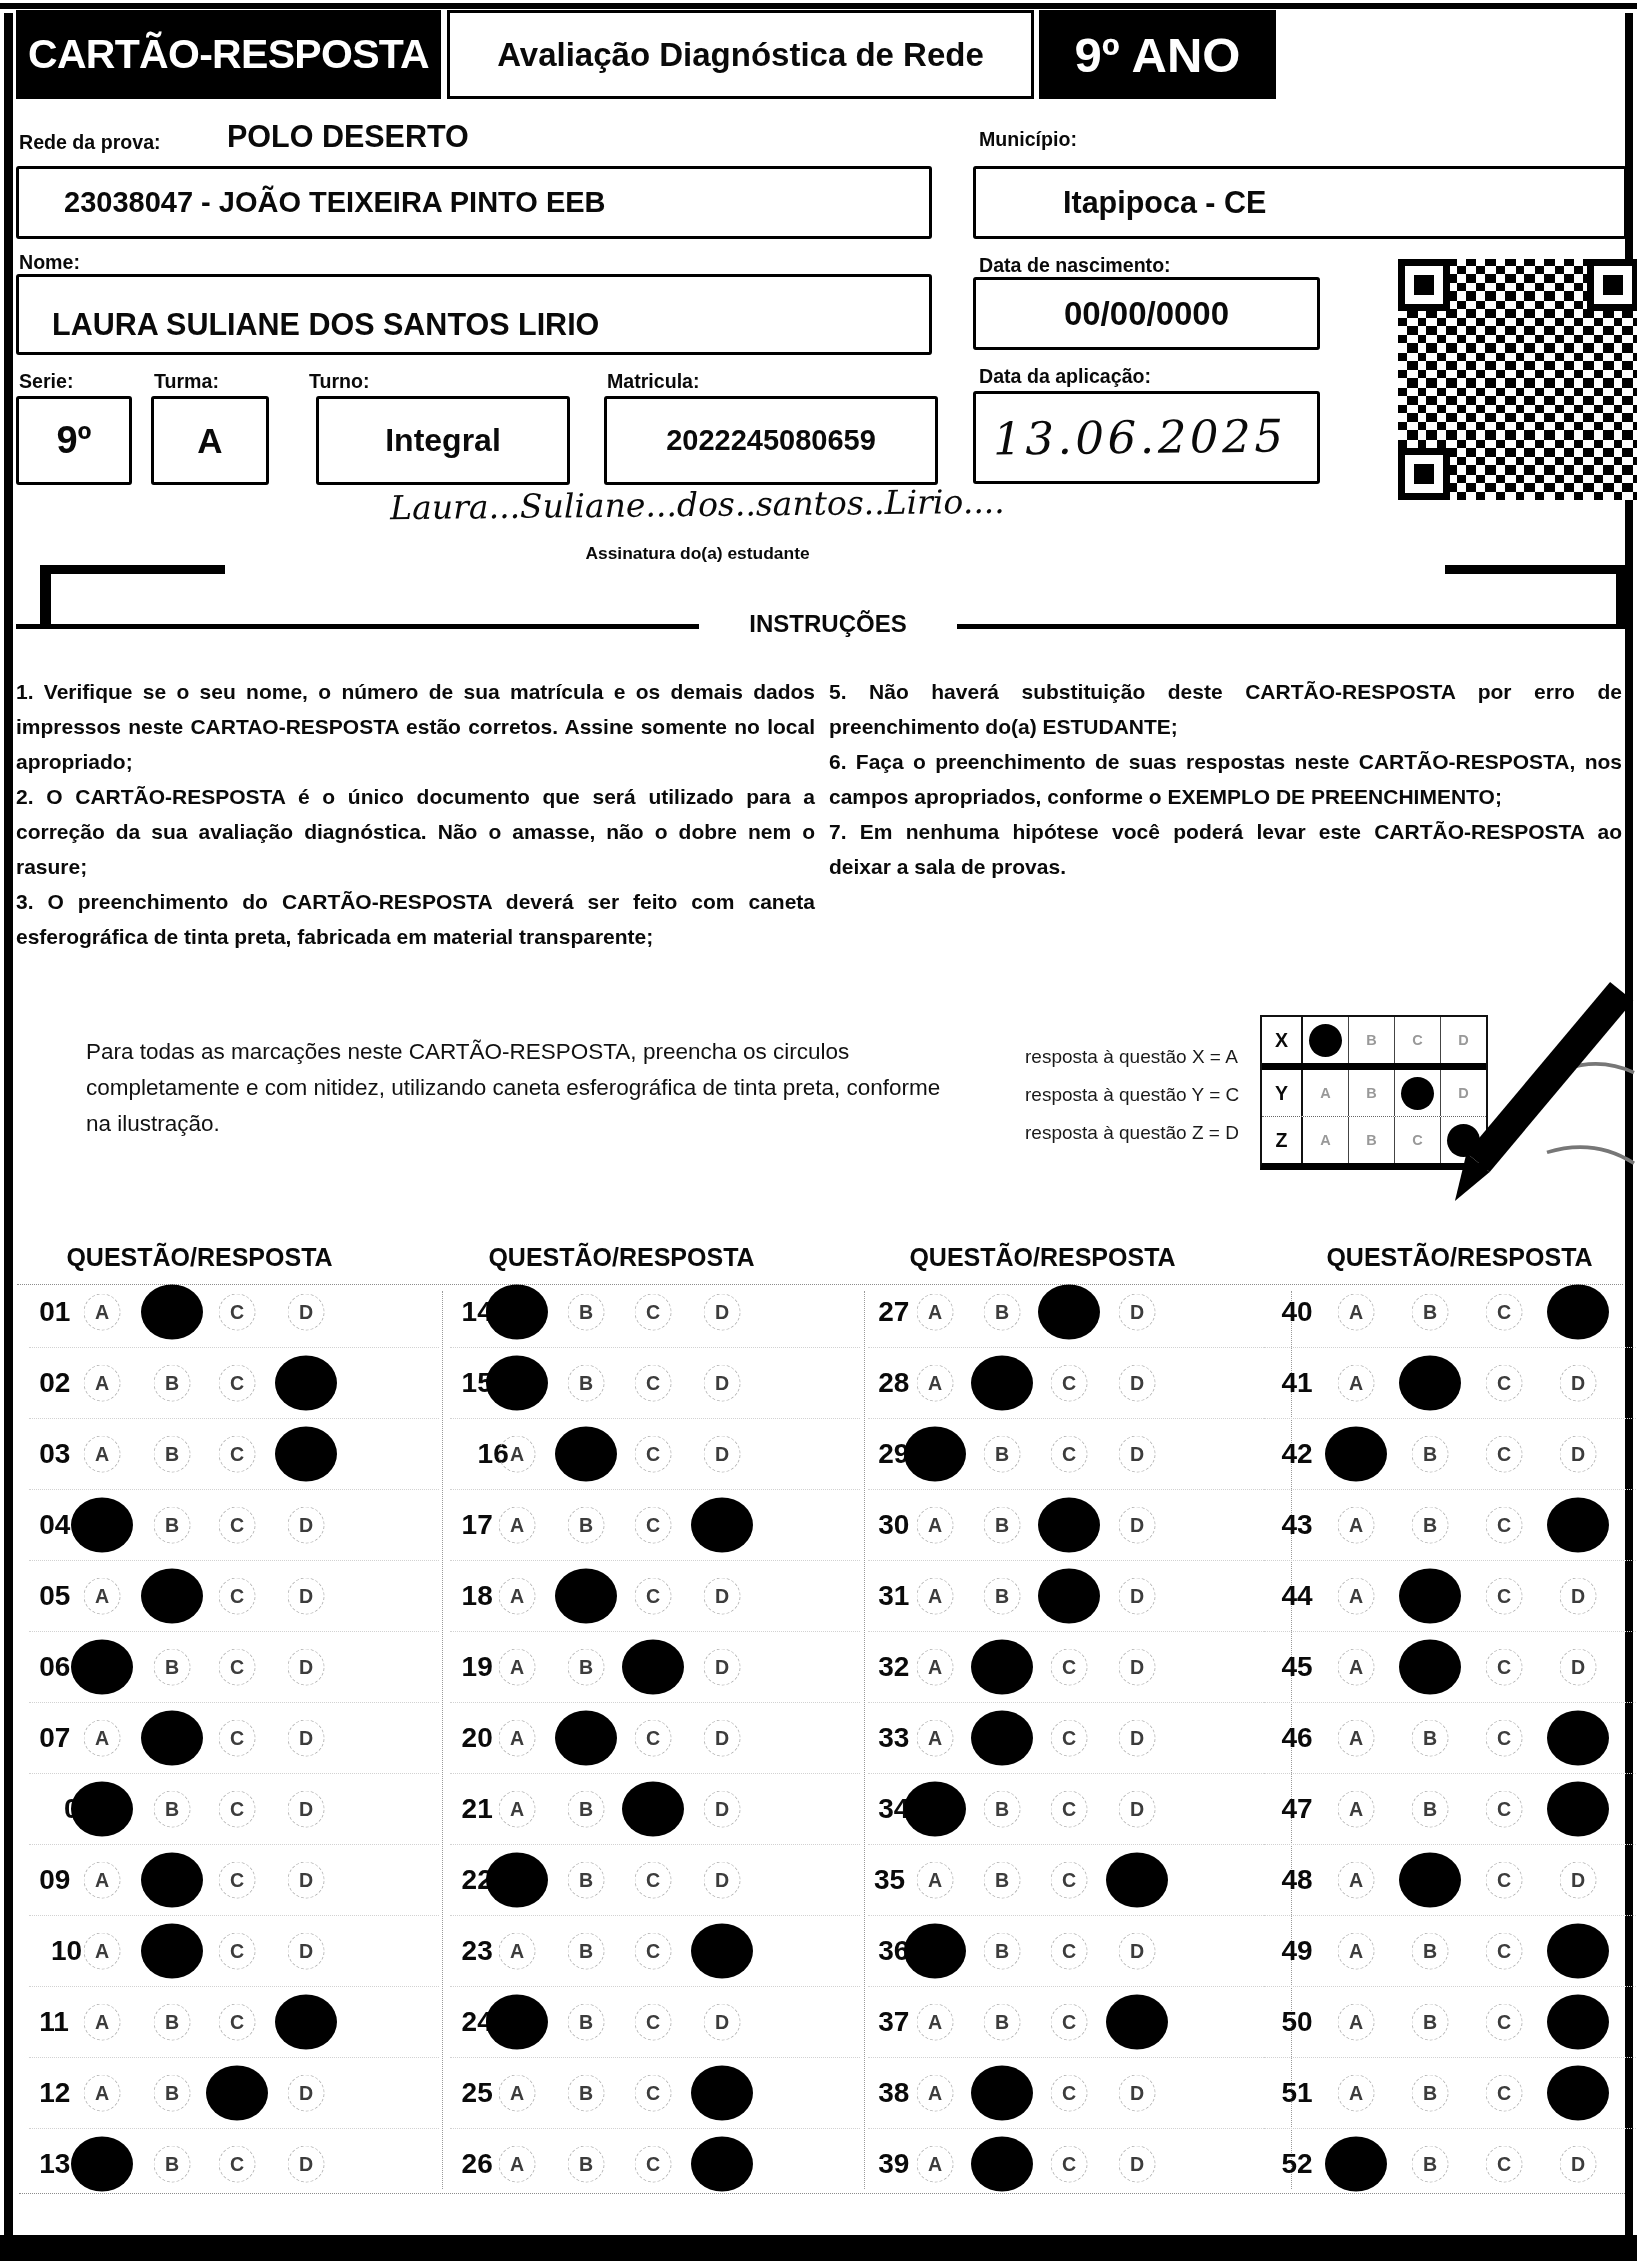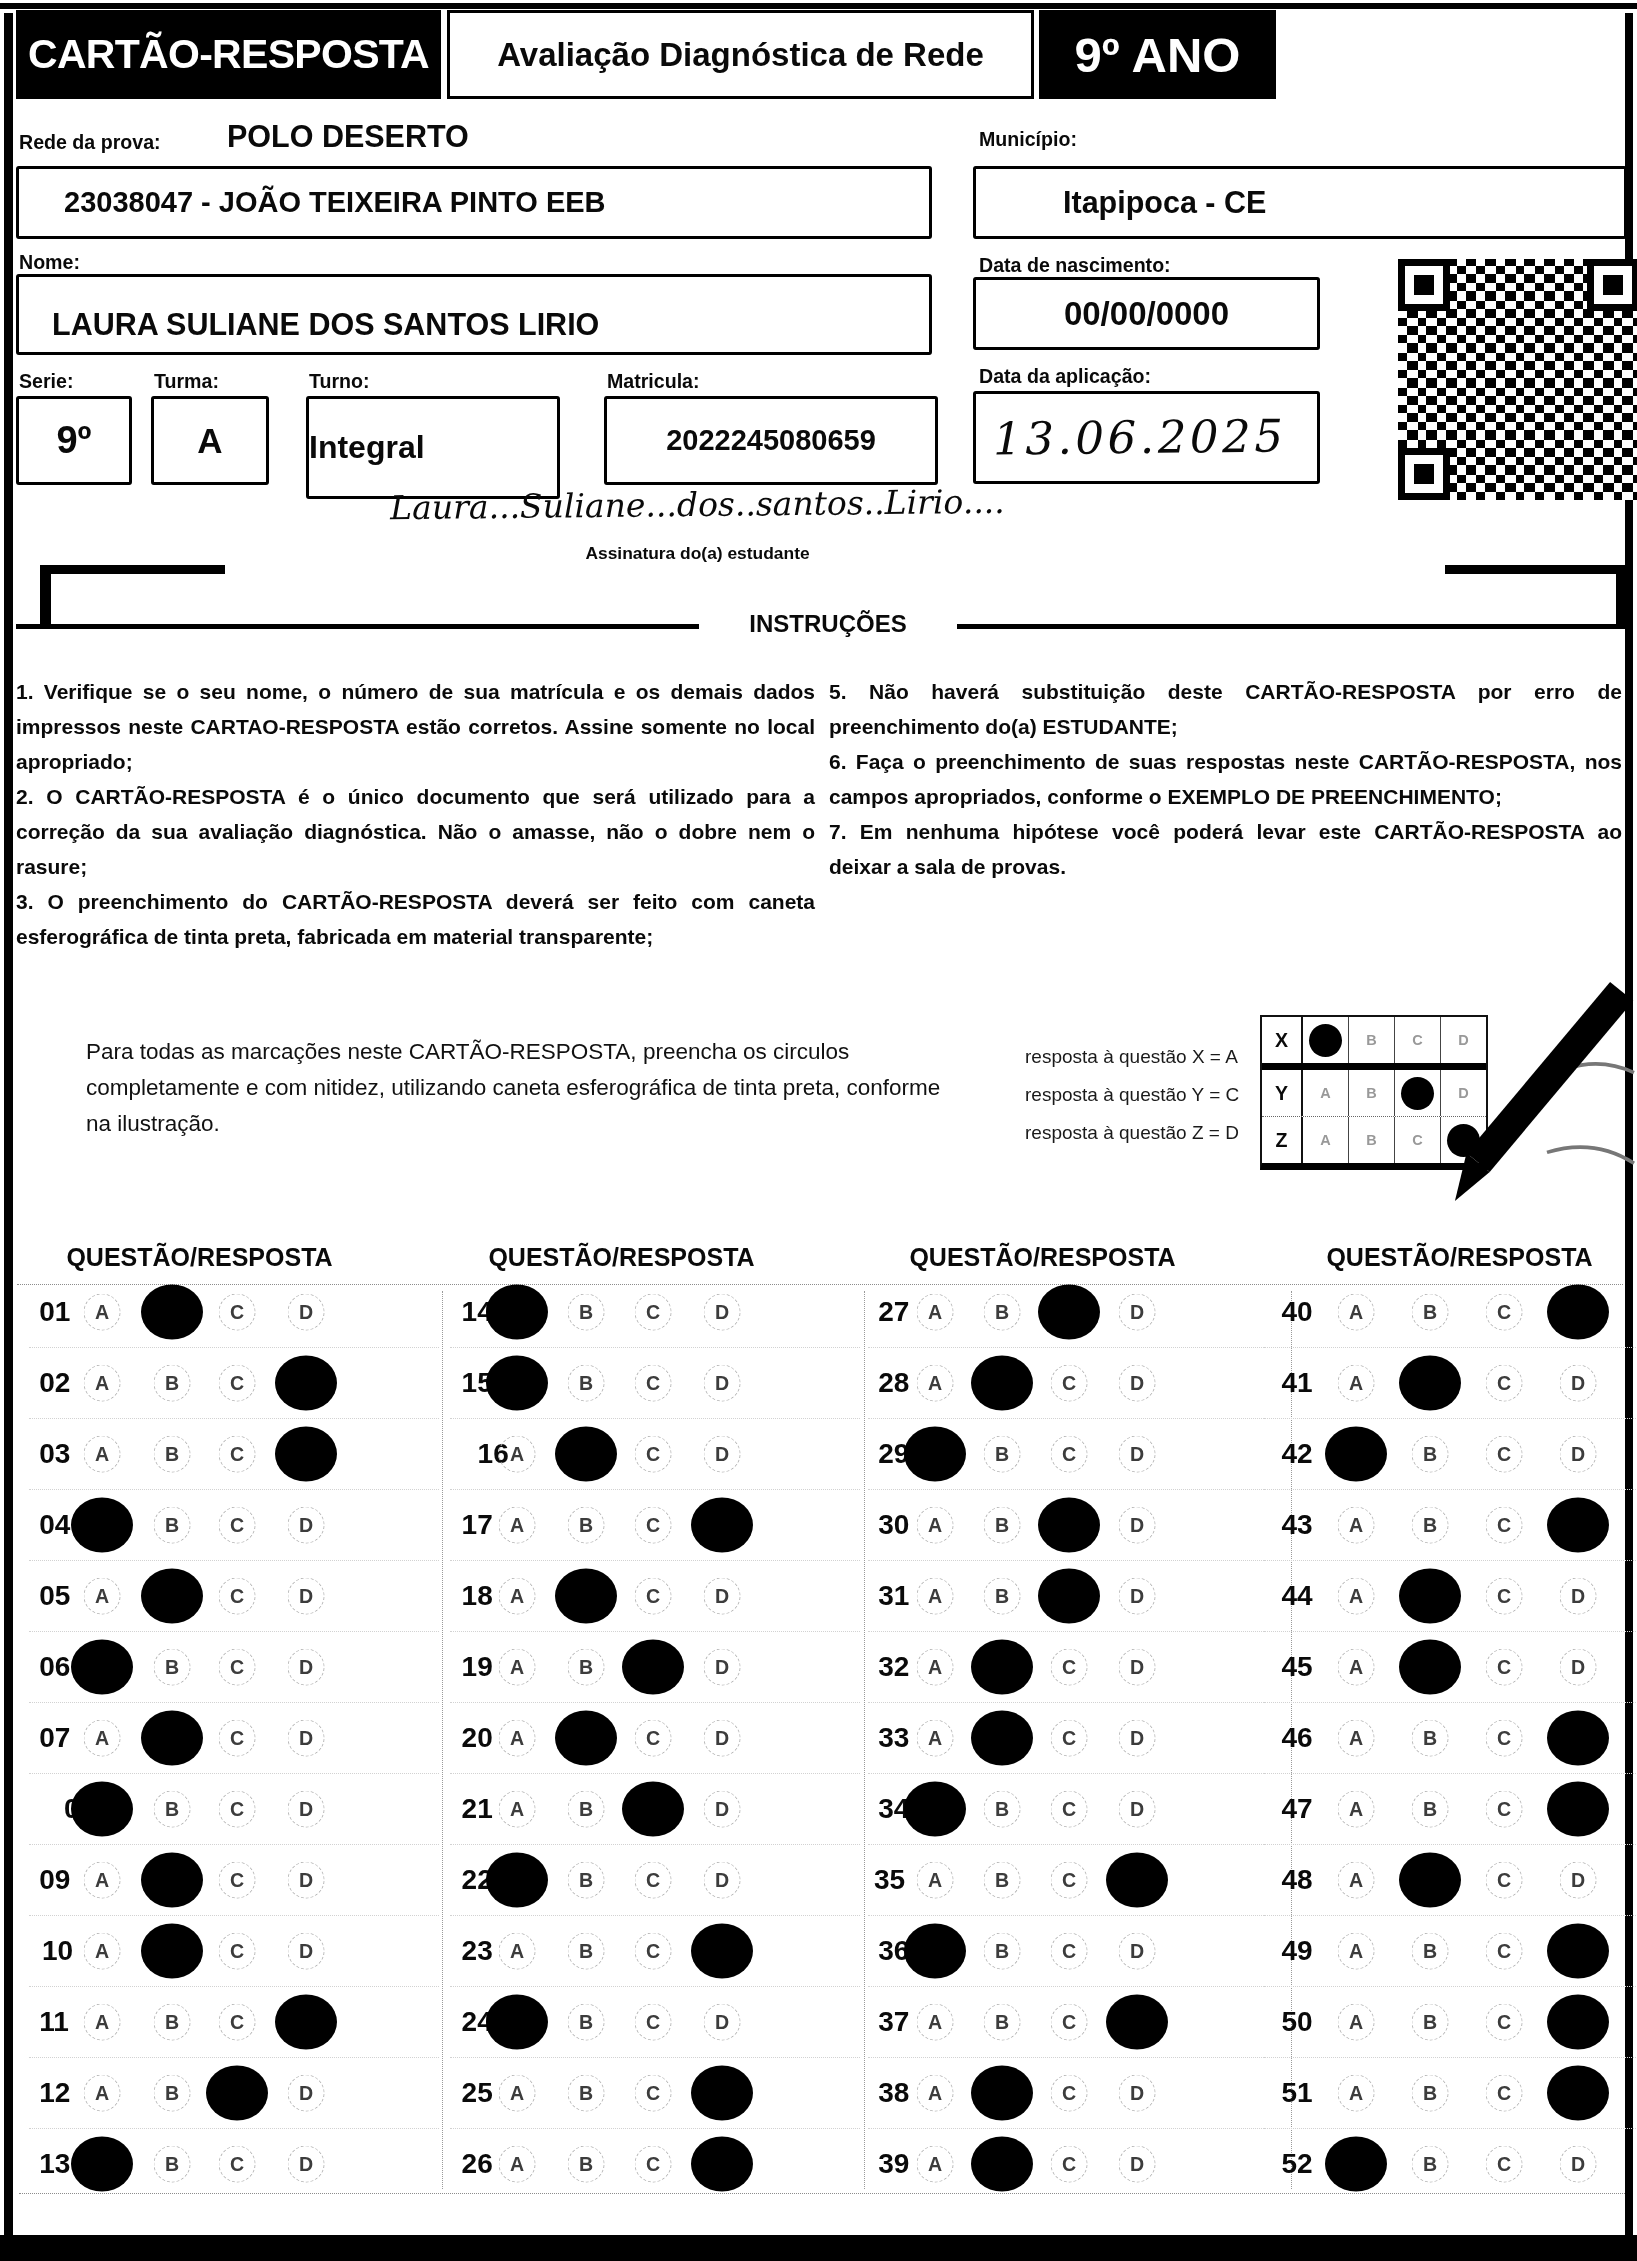--- a/index.html
+++ b/index.html
@@ -110,21 +110,21 @@
   <div class="abs fbox" style="left:16px;top:396px;width:116px;height:89px;justify-content:center;">
     <span style="font-size:38px;font-weight:700;">9º</span>
   </div>
 
   <div class="abs flabel" style="left:154px;top:370px;">Turma:</div>
   <div class="abs fbox" style="left:151px;top:396px;width:118px;height:89px;justify-content:center;">
     <span style="font-size:35px;font-weight:700;">A</span>
   </div>
 
   <div class="abs flabel" style="left:309px;top:370px;">Turno:</div>
-  <div class="abs fbox" style="left:306px;top:396px;width:254px;height:103px;">
+  <div class="abs fbox" style="left:316px;top:396px;width:254px;height:89px;justify-content:center;">
     <span style="font-size:32px;font-weight:700;">Integral</span>
   </div>
 
   <div class="abs flabel" style="left:607px;top:370px;">Matricula:</div>
   <div class="abs fbox" style="left:604px;top:396px;width:334px;height:89px;justify-content:center;">
     <span style="font-size:29px;font-weight:700;">2022245080659</span>
   </div>
 
   <div class="abs flabel" style="left:979px;top:365px;">Data da aplicação:</div>
   <div class="abs fbox" style="left:973px;top:391px;width:347px;height:93px;padding-left:17.4px;">
@@ -356,21 +356,21 @@
             <div class="blob"></div>
           </div>
           <div class="opt" style="left: 208px;">
             <div class="ring">C</div>
           </div>
           <div class="opt" style="left: 277px;">
             <div class="ring">D</div>
           </div>
         </div>
         <div class="arow">
-          <span class="qnum" style="left: 13px;">10</span>
+          <span class="qnum" style="left: 22px;">10</span>
           <div class="opt" style="left: 73px;">
             <div class="ring">A</div>
           </div>
           <div class="opt" style="left: 143px;">
             <div class="blob"></div>
           </div>
           <div class="opt" style="left: 208px;">
             <div class="ring">C</div>
           </div>
           <div class="opt" style="left: 277px;">

